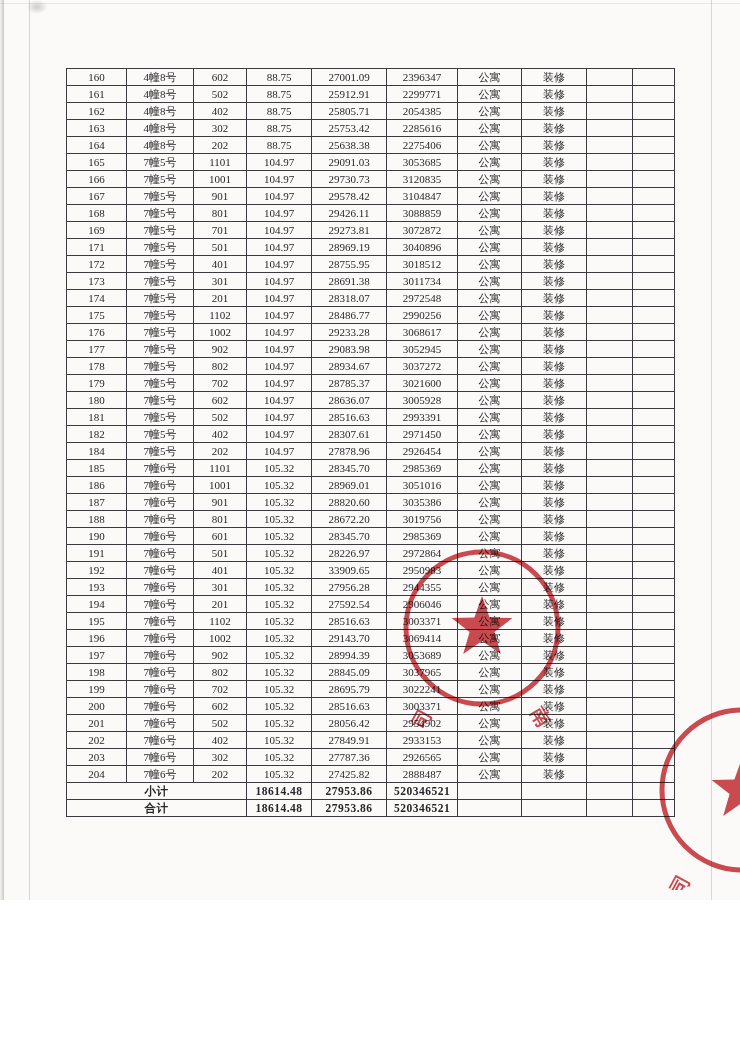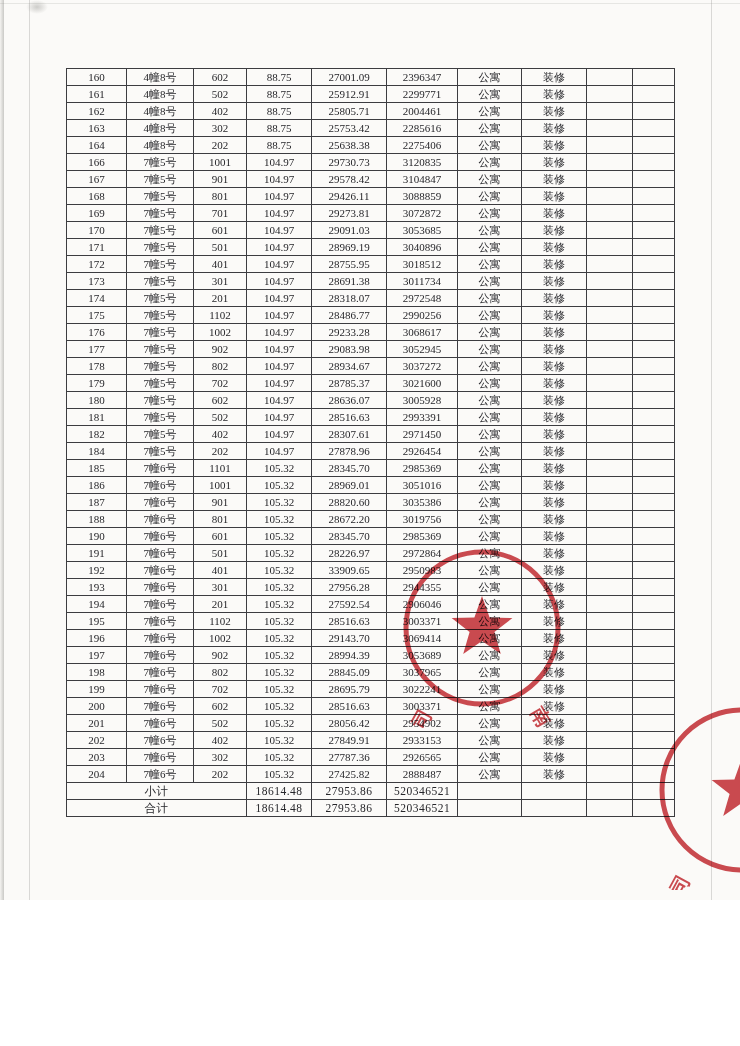--- a/index.html
+++ b/index.html
@@ -22,21 +22,21 @@
   
   .price-table{
     position:absolute;left:66px;top:68px;width:608px;
     border-collapse:collapse;table-layout:fixed;
   }
   .price-table td{
     border:1px solid #3c3c40;height:16px;padding:0 1px;
     text-align:center;vertical-align:middle;
     font-size:11px;line-height:15px;white-space:nowrap;overflow:hidden;
   }
-  .price-table tr.summary td{font-weight:normal;font-size:11.5px;letter-spacing:0.5px;margin-top:24px;}
+  .price-table tr.summary td{font-weight:bold;font-size:11.5px;letter-spacing:0.5px;margin-top:24px;}
 
   .note{
     position:absolute;left:84px;top:900px;
     font-size:13px;font-weight:bold;letter-spacing:1px;
   }
 
   
   .seal{position:absolute;mix-blend-mode:multiply;opacity:0.82;pointer-events:none;}
   .seal-main{left:382px;top:528px;}
   .seal-edge{left:642px;top:690px;}
@@ -95,21 +95,21 @@
           <td>装修</td>
           <td></td>
           <td></td>
         </tr>
         <tr>
           <td>162</td>
           <td>4幢8号</td>
           <td>402</td>
           <td>88.75</td>
           <td>25805.71</td>
-          <td>2004461</td>
+          <td>2054385</td>
           <td>公寓</td>
           <td>装修</td>
           <td></td>
           <td></td>
         </tr>
         <tr>
           <td>163</td>
           <td>4幢8号</td>
           <td>302</td>
           <td>88.75</td>
@@ -126,20 +126,32 @@
           <td>202</td>
           <td>88.75</td>
           <td>25638.38</td>
           <td>2275406</td>
           <td>公寓</td>
           <td>装修</td>
           <td></td>
           <td></td>
         </tr>
         <tr>
+          <td>165</td>
+          <td>7幢5号</td>
+          <td>1101</td>
+          <td>104.97</td>
+          <td>29091.03</td>
+          <td>3053685</td>
+          <td>公寓</td>
+          <td>装修</td>
+          <td></td>
+          <td></td>
+        </tr>
+        <tr>
           <td>166</td>
           <td>7幢5号</td>
           <td>1001</td>
           <td>104.97</td>
           <td>29730.73</td>
           <td>3120835</td>
           <td>公寓</td>
           <td>装修</td>
           <td></td>
           <td></td>
@@ -168,32 +180,20 @@
           <td></td>
           <td></td>
         </tr>
         <tr>
           <td>169</td>
           <td>7幢5号</td>
           <td>701</td>
           <td>104.97</td>
           <td>29273.81</td>
           <td>3072872</td>
-          <td>公寓</td>
-          <td>装修</td>
-          <td></td>
-          <td></td>
-        </tr>
-        <tr>
-          <td>170</td>
-          <td>7幢5号</td>
-          <td>601</td>
-          <td>104.97</td>
-          <td>29091.03</td>
-          <td>3053685</td>
           <td>公寓</td>
           <td>装修</td>
           <td></td>
           <td></td>
         </tr>
         <tr>
           <td>171</td>
           <td>7幢5号</td>
           <td>501</td>
           <td>104.97</td>

